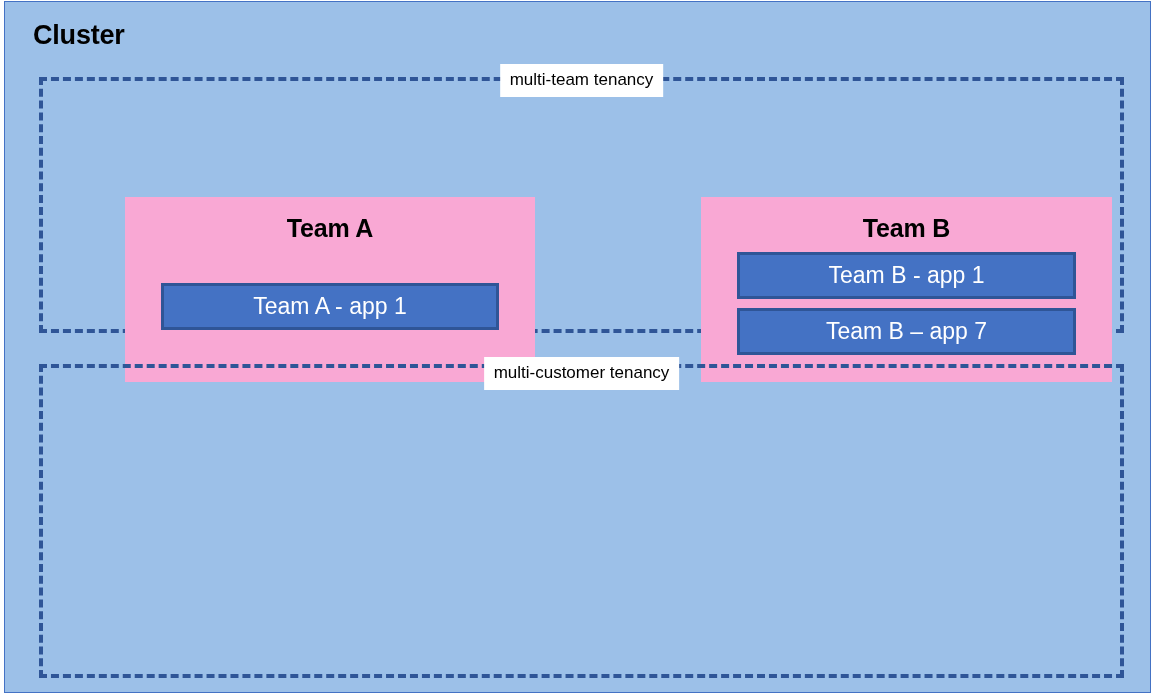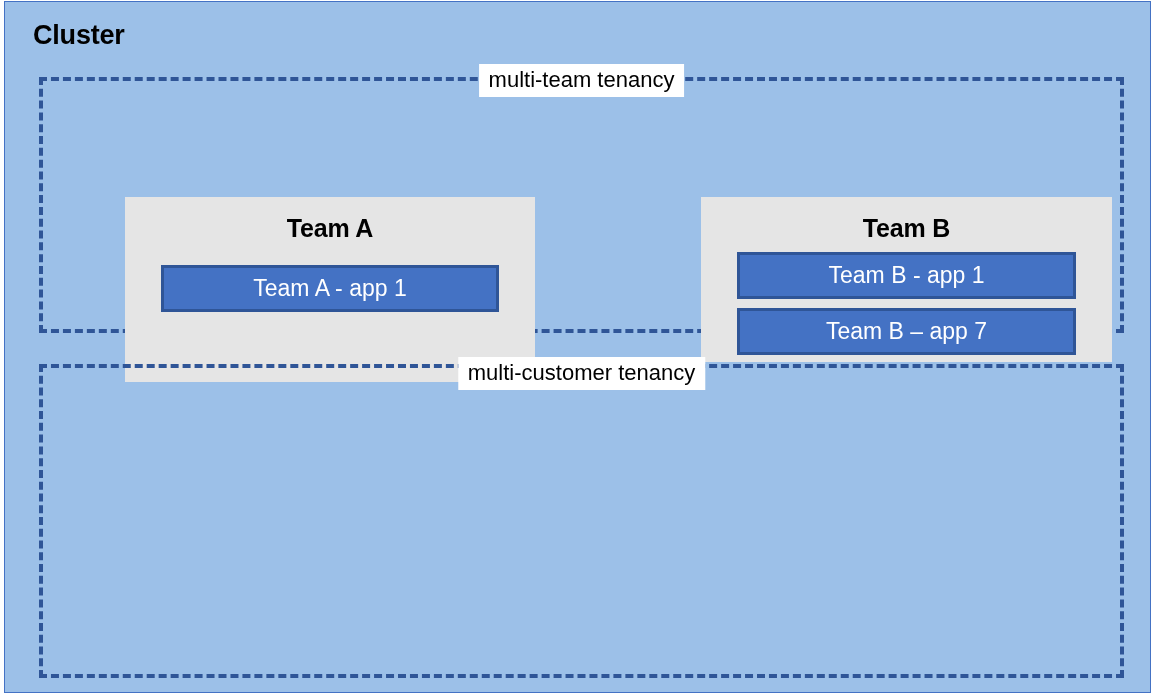--- a/index.html
+++ b/index.html
@@ -64,49 +64,49 @@
     height: 314px;
   }
 
   .tenancy-label {
     position: absolute;
     top: -17px;
     left: 50%;
     transform: translateX(-50%);
     background: #ffffff;
     color: #000000;
-    font-size: 22px;
+    font-size: 17px;
     line-height: 18px;
     padding: 7px 10px 8px 10px;
     white-space: nowrap;
     text-align: center;
   }
   
   .tenancy-multicustomer .tenancy-label {
     top: -19px;
     margin-top: 8px;
   }
 
   
   .team-panel {
     position: absolute;
-    background: #e5e5e5;
+    background: #f9a8d4;
     box-sizing: border-box;
   }
   .team-a {
     left: 82px;
     top: 116px;
     width: 410px;
     height: 185px;
   }
   .team-b {
     left: 658px;
     top: 116px;
     width: 411px;
-    height: 165px;
+    height: 185px;
   }
 
   .team-title {
     text-align: center;
     font-size: 25px;
     font-weight: bold;
     color: #000000;
     letter-spacing: -0.2px;
   }
   .team-a .team-title,
@@ -123,21 +123,21 @@
     font-size: 23px;
     line-height: 1;
     display: flex;
     align-items: center;
     justify-content: center;
     white-space: nowrap;
   }
 
   
   .team-a-apps {
-    margin-top: 22px;
+    margin-top: 40px;
     padding: 0 36px;
     text-align: center;
   }
   .team-a-apps .app-box {
     height: 47px;
   }
 
   
   .team-b-apps {
     margin-top: 9px;

